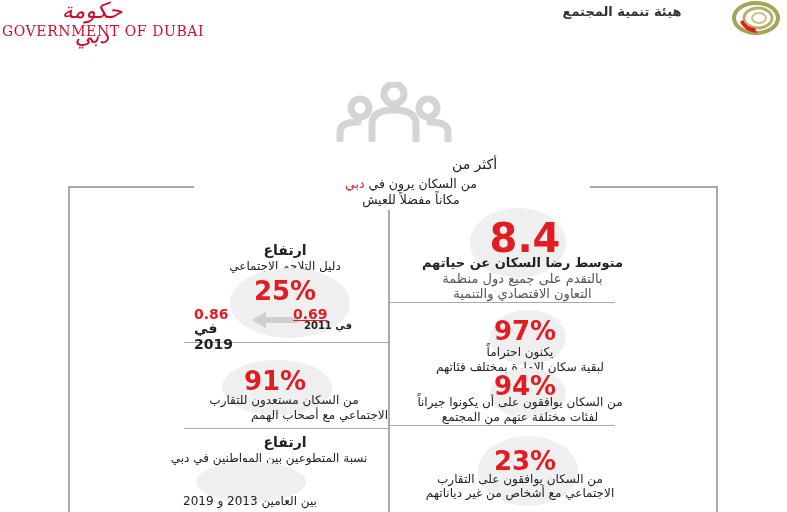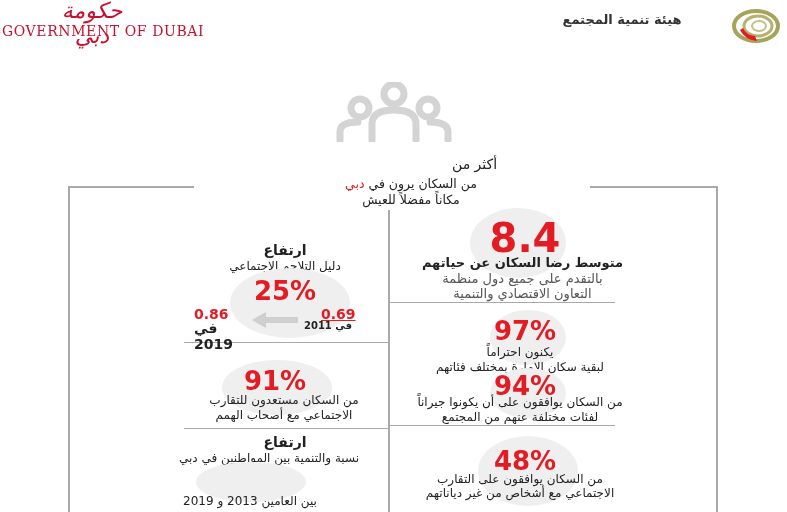--- a/index.html
+++ b/index.html
@@ -22,21 +22,21 @@
     .cda-en { font-size: 9.5px; font-weight: bold; color: #333; }
   </style>
 </head>
 <body>
 
 <div class="abs" style="left:2px; top:0px; width:140px; height:36px;">
   <div class="abs gov-ar rtl" style="left:40px; top:-2px; width:100px; text-align:center;">حكومة دبي</div>
   <div class="abs gov-en" style="left:0px; top:23px; white-space:nowrap;">GOVERNMENT OF DUBAI</div>
 </div>
 
-<div class="abs" style="left:495px; top:8px; width:290px; height:38px;">
+<div class="abs" style="left:495px; top:0; width:290px; height:38px;">
   <div class="abs cda-ar rtl" style="left:22px; top:4px; width:210px; text-align:center;">هيئة تنمية المجتمع</div>
   <svg class="abs" style="left:236px; top:0px;" width="50" height="36" viewBox="0 0 50 36">
     <ellipse cx="25" cy="18" rx="22" ry="15" fill="none" stroke="#a6a35b" stroke-width="4"></ellipse>
     <ellipse cx="27" cy="18" rx="14" ry="10" fill="none" stroke="#b5b26e" stroke-width="3"></ellipse>
     <ellipse cx="28" cy="18" rx="7" ry="5" fill="none" stroke="#c4c184" stroke-width="2"></ellipse>
     <path d="M9 22 Q14 32 26 33 L24 28 Q15 27 12 20 Z" fill="#e31b23"></path>
   </svg>
 </div>
 
 <svg class="abs" style="left:332px; top:82px;" width="124" height="60" viewBox="0 0 124 60">
@@ -79,38 +79,38 @@
 <div class="abs big" style="left:400px; top:318px; width:250px; text-align:center; font-size:26px;">97%</div>
 <div class="abs rtl txt" style="left:395px; top:345px; width:250px;">يكنون احتراماً</div>
 <div class="abs rtl txt" style="left:395px; top:360px; width:250px;">لبقية سكان الإمارة بمختلف فئاتهم</div>
 
 <div class="circle" style="left:490px; top:368px; width:76px; height:50px;"></div>
 <div class="abs big" style="left:400px; top:373px; width:250px; text-align:center; font-size:26px;">94%</div>
 <div class="abs rtl txt" style="left:390px; top:395px; width:260px;">من السكان يوافقون على أن يكونوا جيراناً</div>
 <div class="abs rtl txt" style="left:390px; top:410px; width:260px;">لفئات مختلفة عنهم من المجتمع</div>
 
 <div class="circle" style="left:478px; top:436px; width:100px; height:70px;"></div>
-<div class="abs big" style="left:400px; top:448px; width:250px; text-align:center; font-size:26px;">48%</div>
+<div class="abs big" style="left:400px; top:448px; width:250px; text-align:center; font-size:26px;">23%</div>
 <div class="abs rtl txt" style="left:395px; top:472px; width:250px;">من السكان يوافقون على التقارب</div>
 <div class="abs rtl txt" style="left:395px; top:486px; width:250px;">الاجتماعي مع أشخاص من غير دياناتهم</div>
 
 <div class="abs rtl txt txt-b" style="left:190px; top:243px; width:190px; font-size:14px;">ارتفاع</div>
 <div class="abs rtl txt" style="left:190px; top:259px; width:190px;">دليل التلاحم الاجتماعي</div>
 <div class="circle" style="left:230px; top:268px; width:120px; height:70px;"></div>
 <div class="abs big" style="left:190px; top:278px; width:190px; text-align:center; font-size:26px;">25%</div>
 <div class="abs big" style="left:194px; top:307px; font-size:14px;">0.86</div>
 <div class="abs rtl" style="left:194px; top:320px; width:50px; font-size:14px; font-weight:bold; text-align:left;">في 2019</div>
 <svg class="abs" style="left:252px; top:312px;" width="46" height="16" viewBox="0 0 46 16">
   <path d="M46 5 H14 V0 L0 8 L14 16 V11 H46 Z" fill="#cfcfcf"></path>
 </svg>
-<div class="abs big" style="left:321px; top:307px; font-size:14px;text-decoration:underline;">0.69</div>
+<div class="abs big" style="left:293px; top:307px; font-size:14px;text-decoration:underline;">0.69</div>
 <div class="abs rtl" style="left:304px; top:320px; width:50px; font-size:10px; font-weight:bold; text-align:left;">في 2011</div>
 
 <div class="circle" style="left:222px; top:360px; width:110px; height:55px;"></div>
 <div class="abs big" style="left:190px; top:368px; width:170px; text-align:center; font-size:26px;">91%</div>
 <div class="abs rtl txt" style="left:180px; top:393px; width:208px;">من السكان مستعدون للتقارب</div>
-<div class="abs rtl txt" style="left:180px; top:408px; width:208px;">الاجتماعي مع أصحاب الهمم</div>
+<div class="abs rtl txt" style="left:180px; top:408px; width:208px;text-align:right;">الاجتماعي مع أصحاب الهمم</div>
 
 <div class="abs rtl txt txt-b" style="left:200px; top:435px; width:170px; font-size:14px;">ارتفاع</div>
-<div class="abs rtl txt" style="left:150px; top:451px; width:238px;">نسبة والتنمية بين المواطنين في دبي</div>
+<div class="abs rtl txt" style="left:150px; top:451px; width:238px;">نسبة المتطوعين بين المواطنين في دبي</div>
 <div class="circle" style="left:196px; top:462px; width:110px; height:40px;"></div>
 <div class="abs big" style="left:180px; top:465px; width:140px; text-align:center; font-size:26px;margin-top:48px;">63%</div>
 <div class="abs rtl txt" style="left:150px; top:494px; width:200px; font-size:12px;">بين العامين 2013 و 2019</div>
 
 </body></html>

